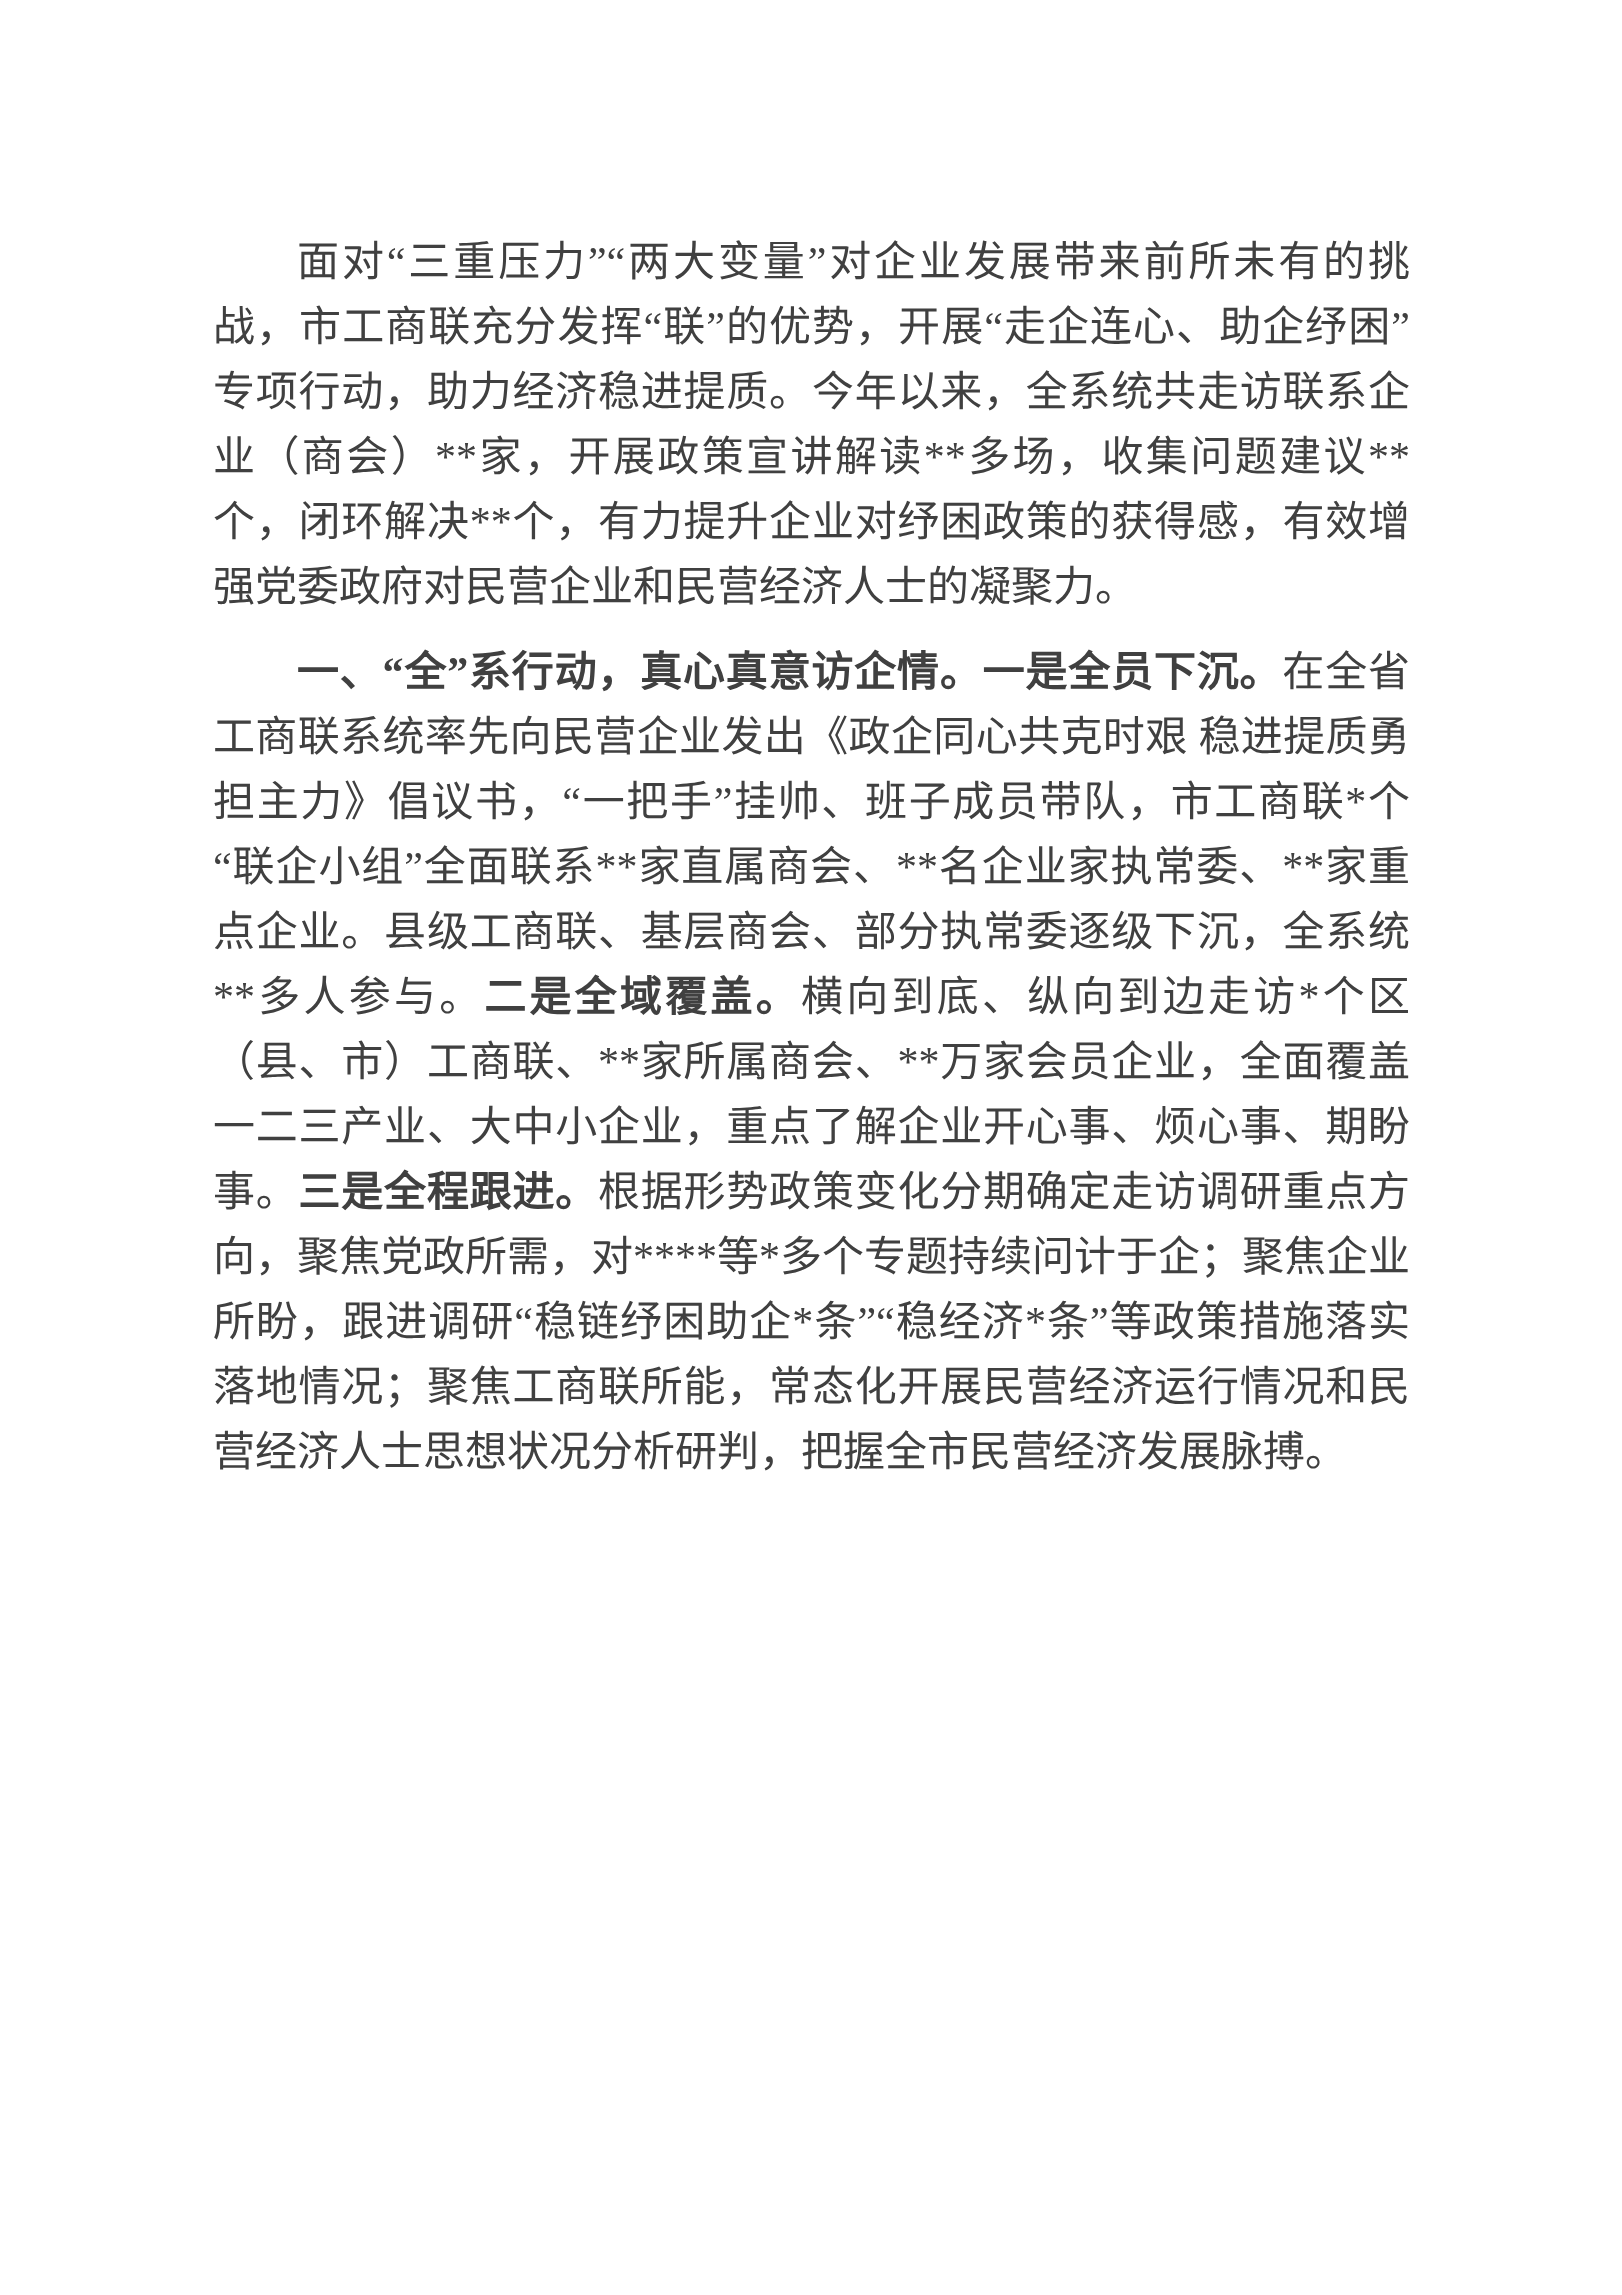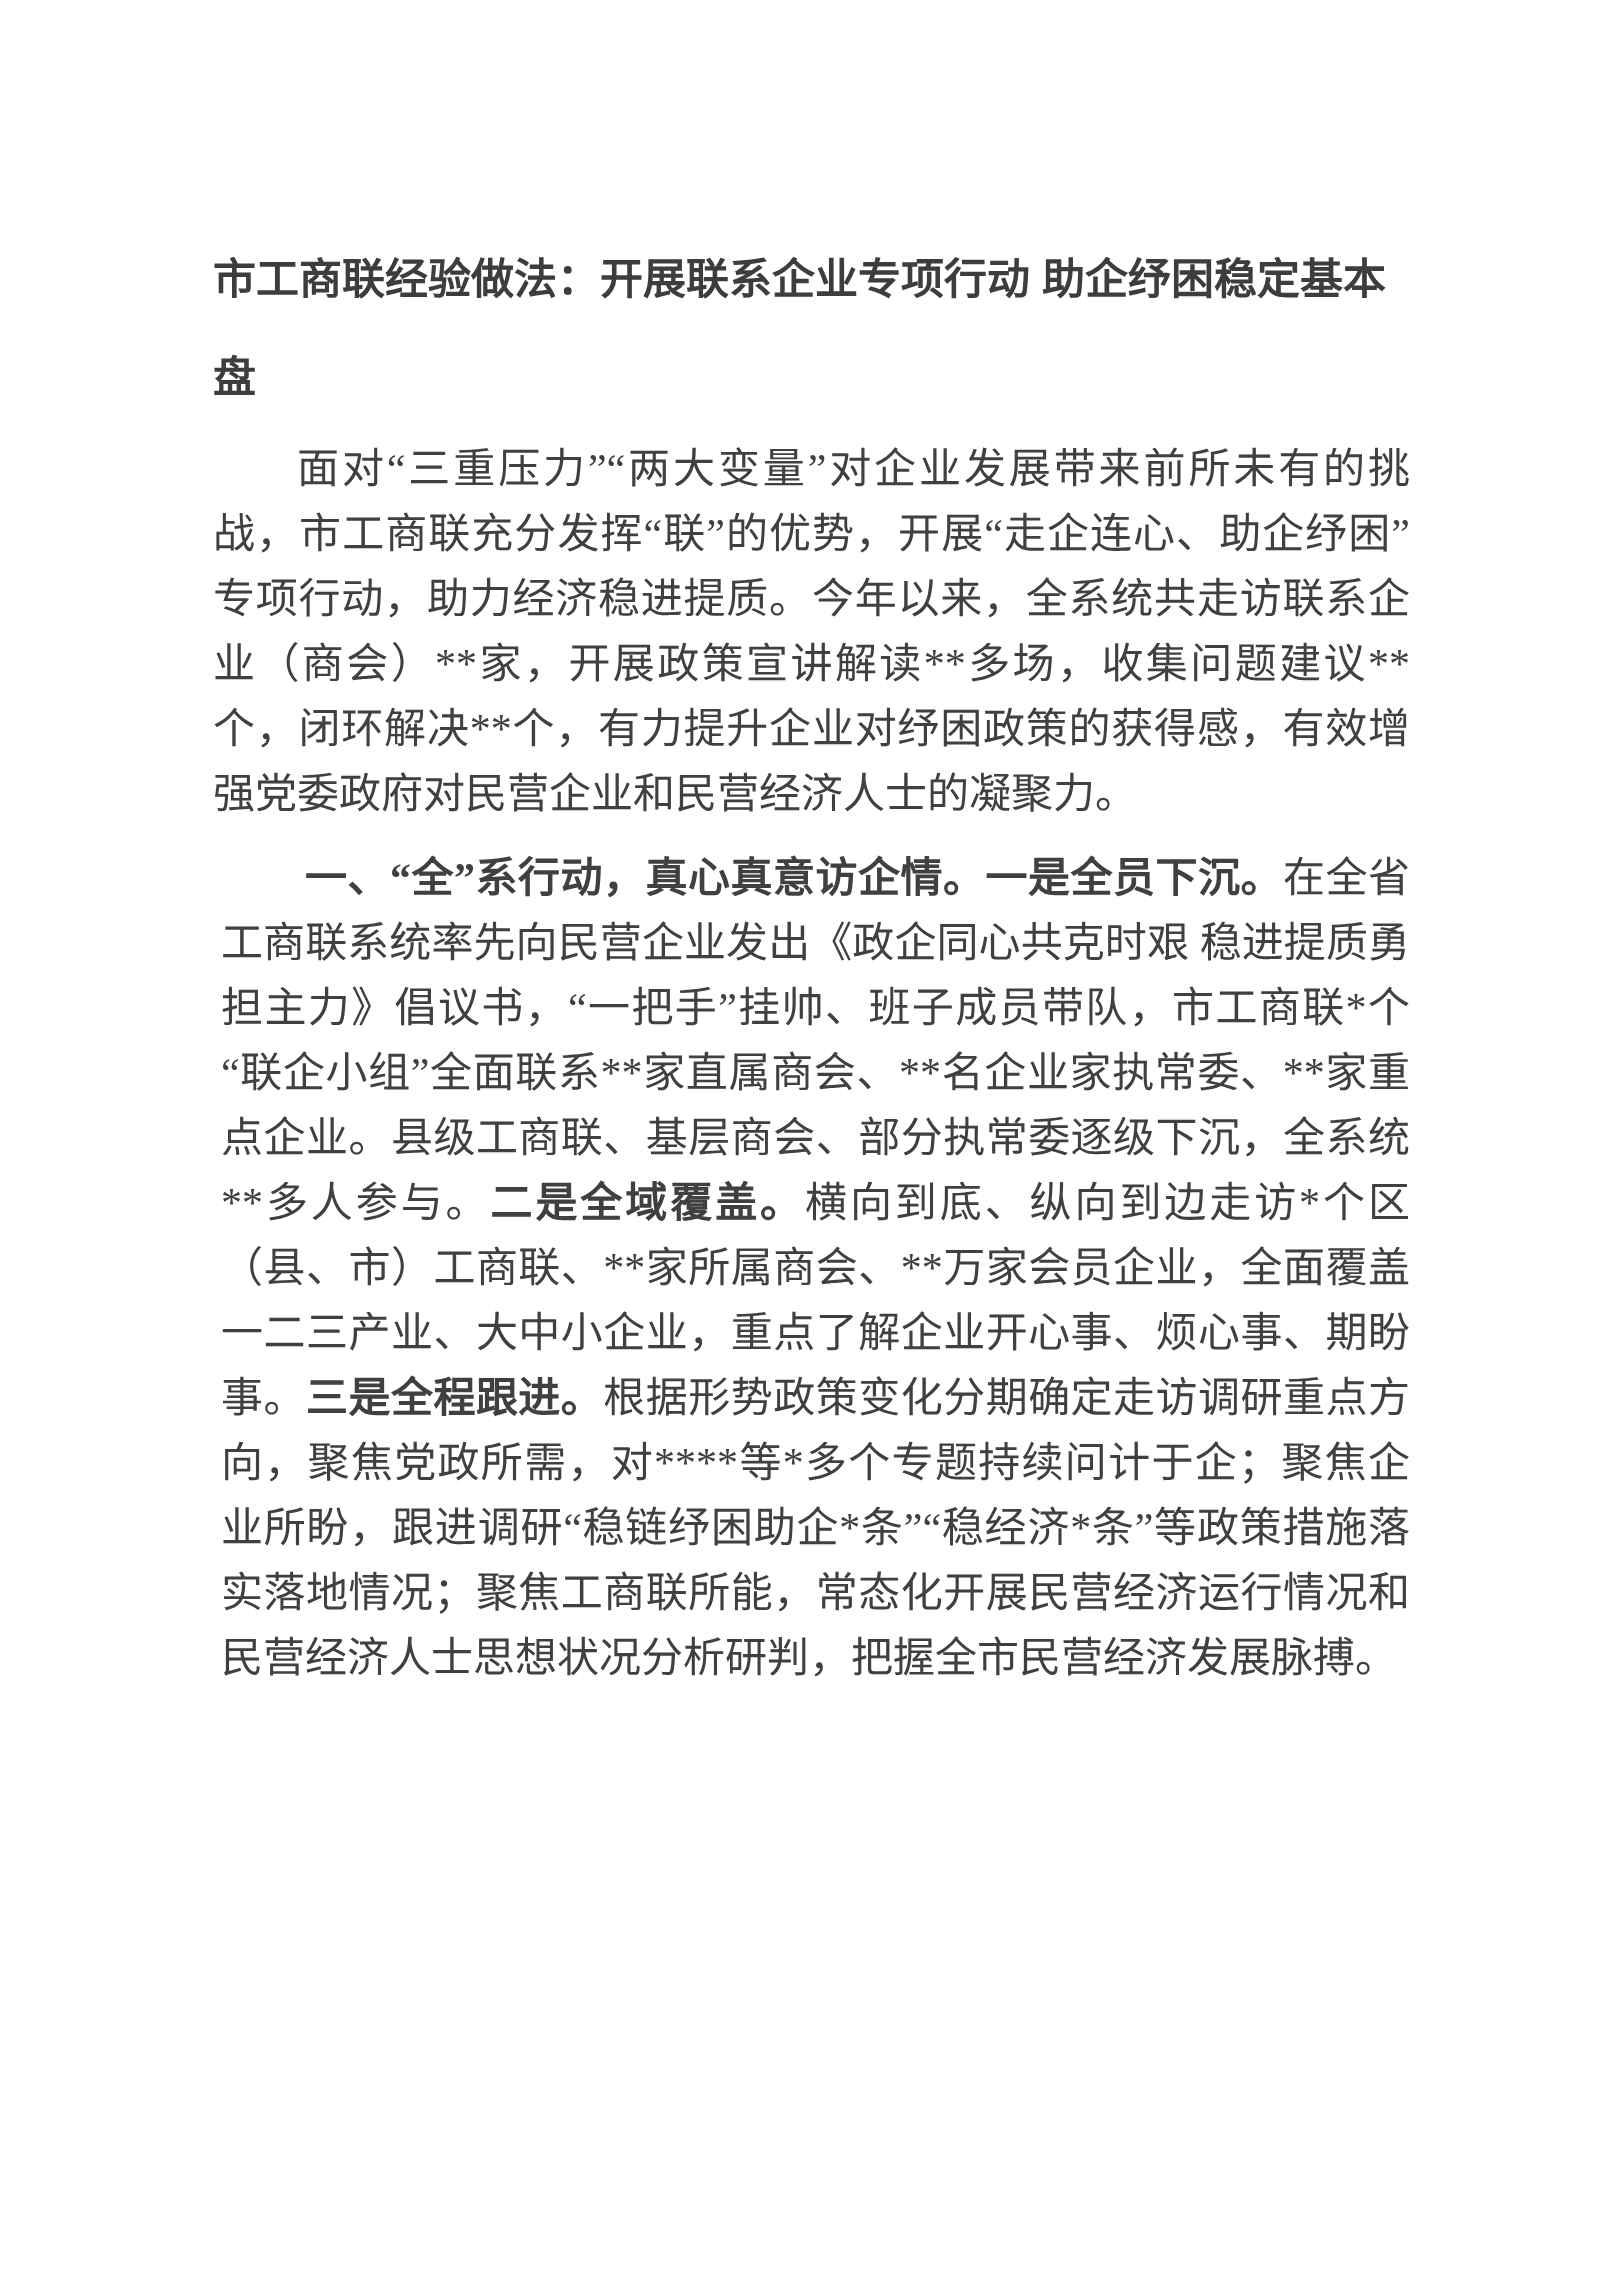--- a/index.html
+++ b/index.html
@@ -35,32 +35,30 @@
     font-family: "Liberation Serif", "DejaVu Serif", serif;
     font-size: 42px;
     line-height: 65px;
     color: #404040;
     text-align: justify;
     text-indent: 84px;
     margin: 0;
   }
   .para + .para {
     margin-top: 19.6px;
-    margin-left: 8px;
   }
   .seg {
     font-weight: 400;
   }
   .seg.bold {
     font-weight: 700;
   }
 </style>
 </head>
 <body>
 
 <div class="page">
-  <h1 class="doc-title">市工商联经验做法：开展联系企业专项行动 助企纾困稳定基本盘</h1>
   <div class="doc-body">
       <p class="para"><span class="seg">面对“三重压力”“两大变量”对企业发展带来前所未有的挑战，市工商联充分发挥“联”的优势，开展“走企连心、助企纾困”专项行动，助力经济稳进提质。今年以来，全系统共走访联系企业（商会）**家，开展政策宣讲解读**多场，收集问题建议**个，闭环解决**个，有力提升企业对纾困政策的获得感，有效增强党委政府对民营企业和民营经济人士的凝聚力。</span></p>
       <p class="para"><span class="seg bold">一、“全”系行动，真心真意访企情。一是全员下沉。</span><span class="seg">在全省工商联系统率先向民营企业发出《政企同心共克时艰 稳进提质勇担主力》倡议书，“一把手”挂帅、班子成员带队，市工商联*个“联企小组”全面联系**家直属商会、**名企业家执常委、**家重点企业。县级工商联、基层商会、部分执常委逐级下沉，全系统**多人参与。</span><span class="seg bold">二是全域覆盖。</span><span class="seg">横向到底、纵向到边走访*个区（县、市）工商联、**家所属商会、**万家会员企业，全面覆盖一二三产业、大中小企业，重点了解企业开心事、烦心事、期盼事。</span><span class="seg bold">三是全程跟进。</span><span class="seg">根据形势政策变化分期确定走访调研重点方向，聚焦党政所需，对****等*多个专题持续问计于企；聚焦企业所盼，跟进调研“稳链纾困助企*条”“稳经济*条”等政策措施落实落地情况；聚焦工商联所能，常态化开展民营经济运行情况和民营经济人士思想状况分析研判，把握全市民营经济发展脉搏。</span></p>
     </div>
 </div>
 
 
 </body></html>

